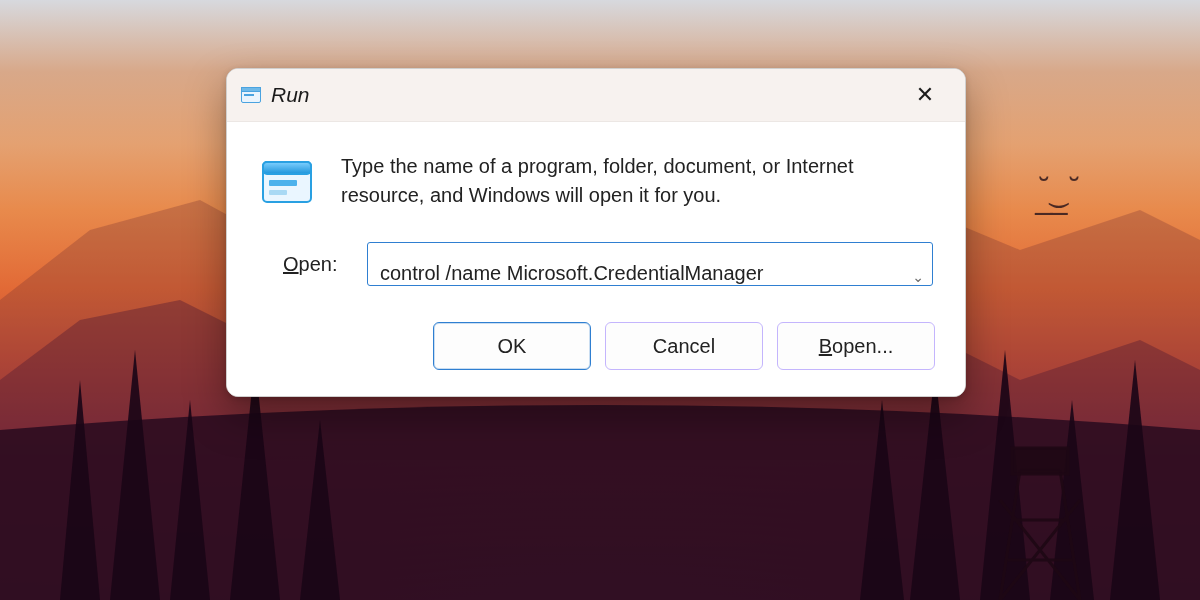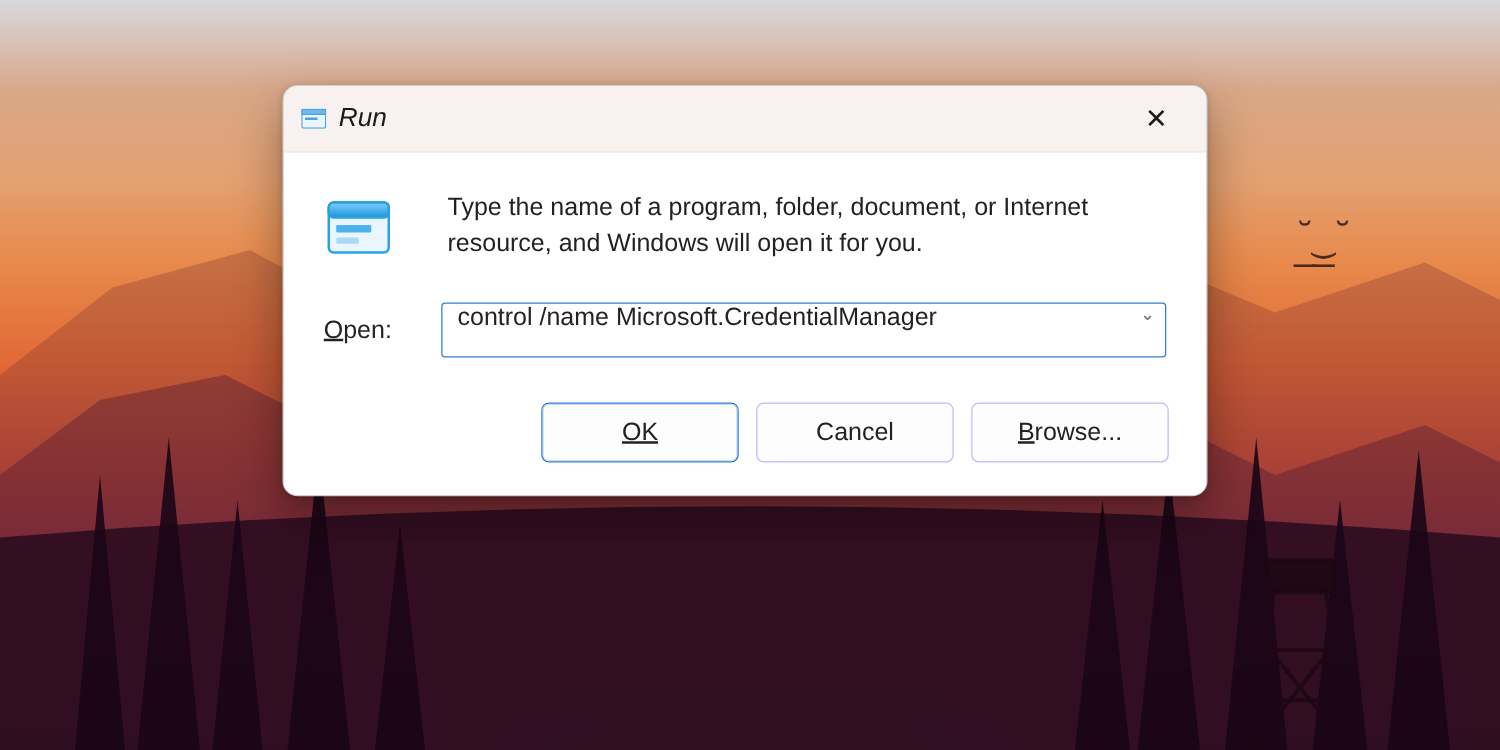--- a/index.html
+++ b/index.html
@@ -101,21 +101,21 @@
   .close-x {
     font-size: 22px;
     line-height: 1;
     color: #1b1b1b;
     font-weight: 300;
   }
 
   .body-area {
     padding: 30px 32px 10px 32px;
     display: flex;
-    gap: 43px;
+    gap: 26px;
   }
   .run-icon {
     width: 56px;
     height: 56px;
     flex: 0 0 56px;
     margin-top: 2px;
   }
   .desc {
     font-size: 20px;
     color: #222;
@@ -125,32 +125,32 @@
   .open-row {
     display: flex;
     align-items: center;
     padding: 22px 32px 10px 32px;
     gap: 22px;
   }
   .open-label {
     width: 62px;
     font-size: 20px;
     color: #222;
+    margin-left: 24px;
   }
   .open-label .ul { text-decoration: underline; }
   .combo {
     position: relative;
     flex: 1;
     height: 42px;
     border: 1.5px solid #2f7fd1;
     border-radius: 3px;
     background: #fff;
     display: flex;
-    align-items: flex-start;
-    margin-left: 10px;
+    align-items: flex-end;
   }
   .combo input {
     flex: 1;
     border: none;
     outline: none;
     font-family: inherit;
     font-size: 20px;
     color: #222;
     padding: 0 12px;
     background: transparent;
@@ -179,21 +179,20 @@
     font-size: 20px;
     color: #222;
     display: flex;
     align-items: center;
     justify-content: center;
     cursor: pointer;
   }
   .btn.default {
     border: 1.5px solid #2f7fd1;
     box-shadow: inset 0 0 0 1px rgba(47,127,209,0.25);
-    text-decoration: underline;
   }
   .btn .ul { text-decoration: underline; }
 </style>
 </head>
 <body>
 
 <div class="desktop">
   <div class="sun"></div>
   <svg class="mtn" viewBox="0 0 1200 600" preserveAspectRatio="none">
 
@@ -268,17 +267,17 @@
 
     <div class="button-row">
       <div class="btn default">
           <span>OK</span>
         </div>
       <div class="btn">
           <span>Cancel</span>
         </div>
       <div class="btn">
           <span class="ul">B</span>
-          <span>rowse...</span>
+          <span>open...</span>
         </div>
     </div>
   </div>
 </div>
 
 </body></html>

